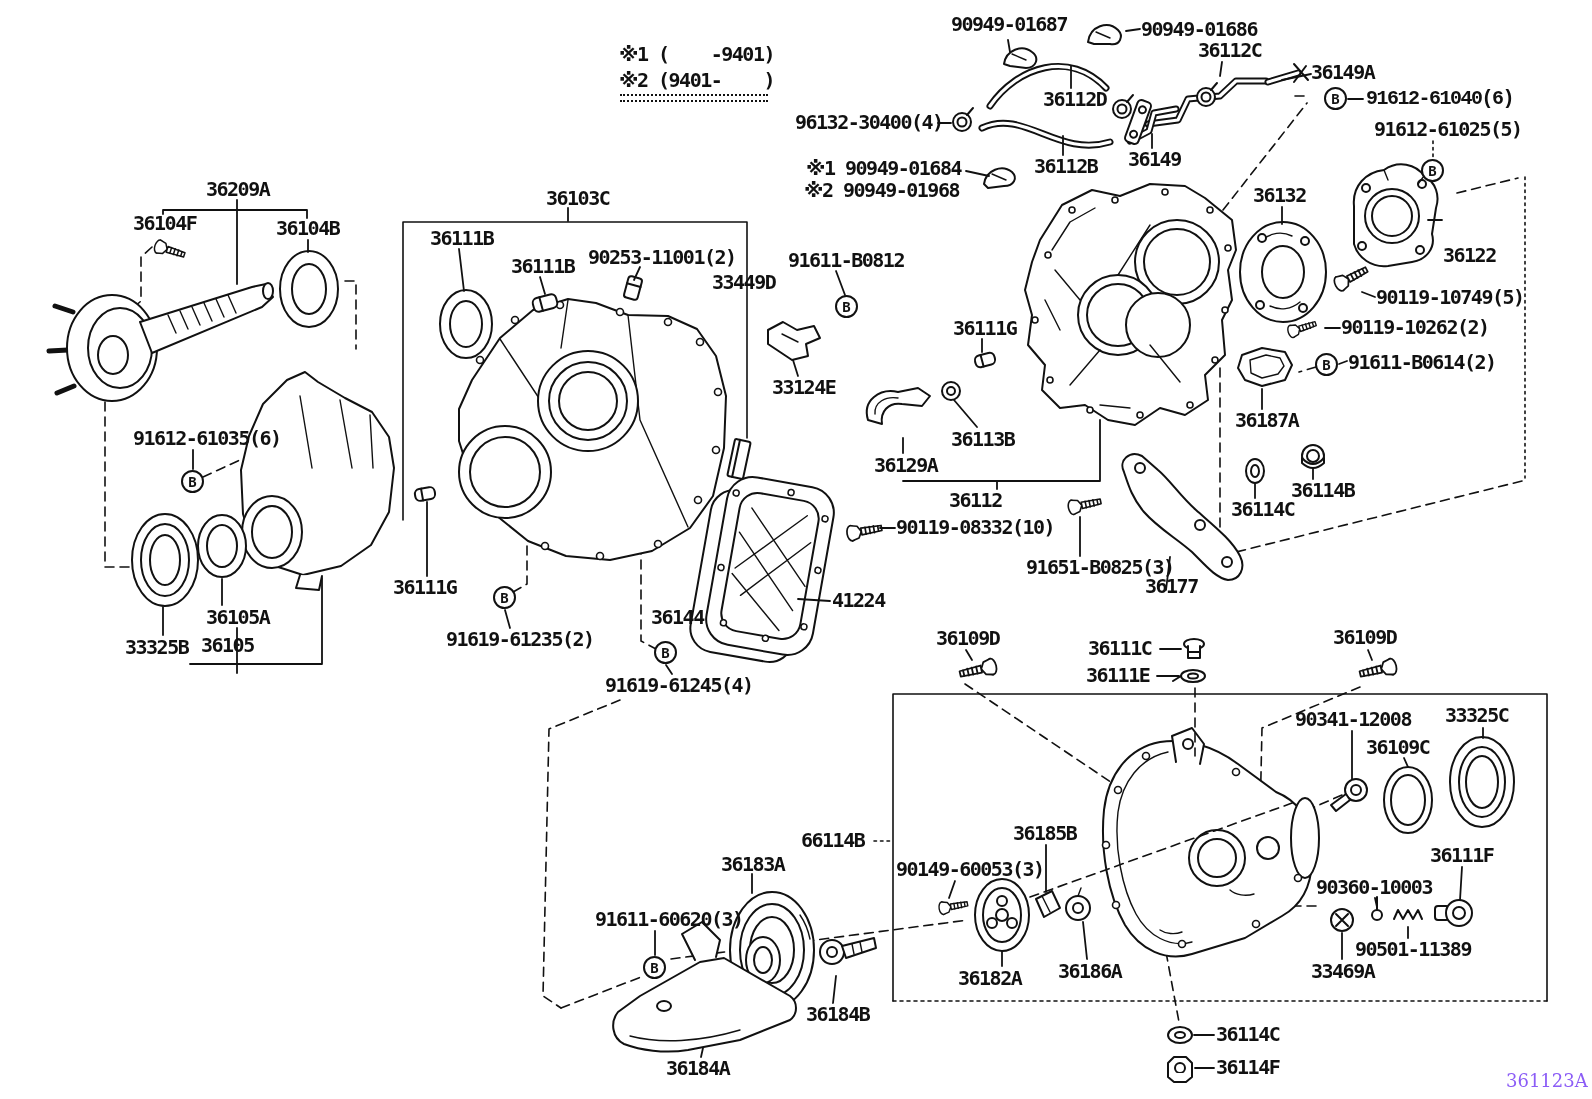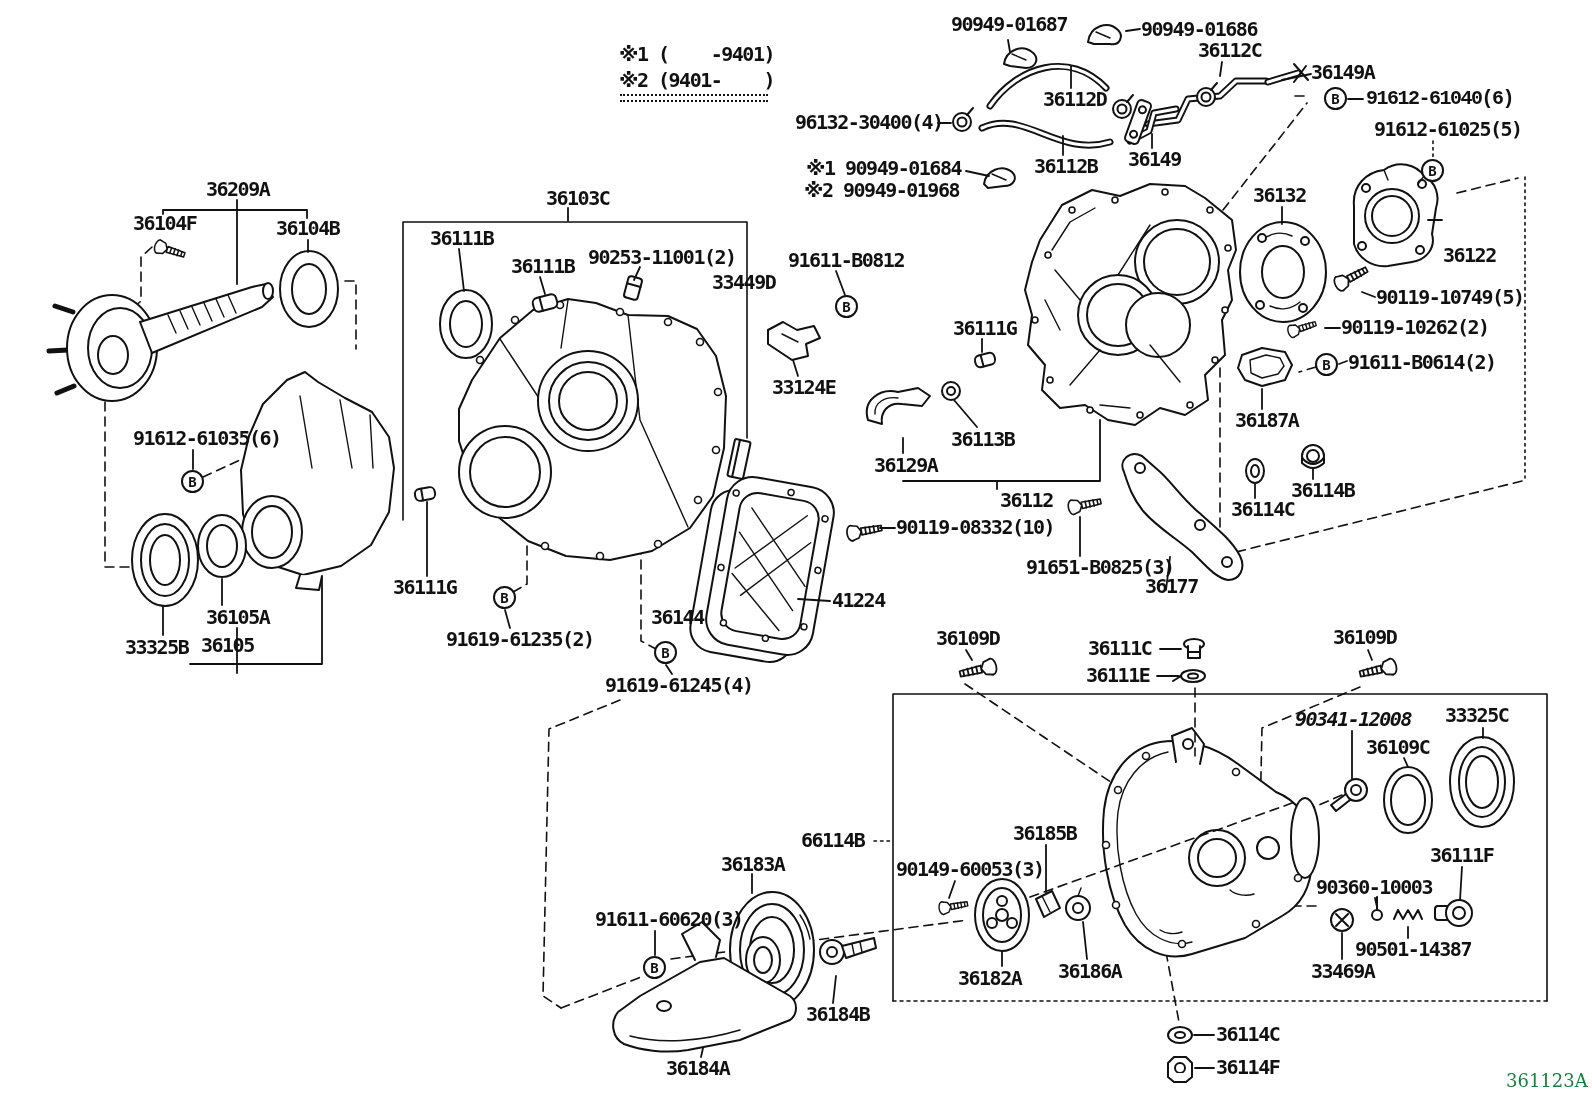--- a/index.html
+++ b/index.html
@@ -8,21 +8,21 @@
   #art{position:absolute;left:0;top:0;z-index:1;}
   #labels{position:absolute;left:0;top:0;width:100%;height:100%;z-index:3;}
   .part-label{position:absolute;font-weight:bold;font-size:20px;line-height:21px;
               letter-spacing:-1.5px;color:#111;white-space:pre;}
   .b-marker{position:absolute;box-sizing:border-box;width:23px;height:23px;background:#fff;
             border:2.5px solid #111;border-radius:50%;display:flex;align-items:center;
             justify-content:center;font-weight:bold;font-size:14px;color:#111;z-index:3;}
   .note-underline{position:absolute;left:620px;top:94px;width:148px;height:4px;
                   border-top:2px dotted #111;border-bottom:2px dotted #111;z-index:2;}
   .footer-code{position:absolute;left:1506px;top:1070px;font-family:"DejaVu Serif",serif;
-               font-size:18px;color:#15803d;z-index:3;}
+               font-size:18px;color:#8b5cf6;z-index:3;}
 </style>
 </head>
 <body>
 
 <div id="canvas">
 
 <svg id="art" width="1592" height="1099" viewBox="0 0 1592 1099" fill="none" stroke="#111" stroke-width="2" stroke-linecap="round" stroke-linejoin="round">
 
   <defs>
     <g id="sym-bolt" fill="#fff" stroke="#111" stroke-width="2">
@@ -508,46 +508,46 @@
       <div class="part-label" style="left: 201px; top: 635px;">36105</div>
       <div class="part-label" style="left: 393px; top: 577px;">36111G</div>
       <div class="part-label" style="left: 446px; top: 629px; text-align: right;">91619-61235(2)</div>
       <div class="part-label" style="left: 651px; top: 607px;">36144</div>
       <div class="part-label" style="left: 605px; top: 675px;">91619-61245(4)</div>
       <div class="part-label" style="left: 832px; top: 590px;">41224</div>
       <div class="part-label" style="left: 896px; top: 517px;">90119-08332(10)</div>
       <div class="part-label" style="left: 953px; top: 318px;">36111G</div>
       <div class="part-label" style="left: 951px; top: 429px;">36113B</div>
       <div class="part-label" style="left: 874px; top: 455px;">36129A</div>
-      <div class="part-label" style="left: 1000px; top: 490px;">36112</div>
+      <div class="part-label" style="left: 949px; top: 490px;">36112</div>
       <div class="part-label" style="left: 1026px; top: 557px;">91651-B0825(3)</div>
       <div class="part-label" style="left: 1145px; top: 576px;">36177</div>
       <div class="part-label" style="left: 1253px; top: 185px;">36132</div>
       <div class="part-label" style="left: 1443px; top: 209px; margin-top: 36px;">36122</div>
       <div class="part-label" style="left: 1376px; top: 287px;">90119-10749(5)</div>
       <div class="part-label" style="left: 1341px; top: 317px;">90119-10262(2)</div>
       <div class="part-label" style="left: 1348px; top: 352px;">91611-B0614(2)</div>
       <div class="part-label" style="left: 1235px; top: 410px;">36187A</div>
       <div class="part-label" style="left: 1291px; top: 480px;">36114B</div>
       <div class="part-label" style="left: 1231px; top: 499px;">36114C</div>
       <div class="part-label" style="left: 936px; top: 628px;">36109D</div>
       <div class="part-label" style="left: 1088px; top: 638px;">36111C</div>
       <div class="part-label" style="left: 1086px; top: 665px;">36111E</div>
       <div class="part-label" style="left: 1333px; top: 627px;">36109D</div>
-      <div class="part-label" style="left: 1295px; top: 709px; font-style: italic;">90341-12008</div>
+      <div class="part-label" style="left: 1295px; top: 709px;">90341-12008</div>
       <div class="part-label" style="left: 1445px; top: 705px;">33325C</div>
       <div class="part-label" style="left: 1366px; top: 737px;">36109C</div>
       <div class="part-label" style="left: 801px; top: 830px;">66114B</div>
       <div class="part-label" style="left: 1013px; top: 823px;">36185B</div>
       <div class="part-label" style="left: 896px; top: 859px;">90149-60053(3)</div>
       <div class="part-label" style="left: 721px; top: 854px;">36183A</div>
       <div class="part-label" style="left: 595px; top: 909px;">91611-60620(3)</div>
       <div class="part-label" style="left: 1430px; top: 845px;">36111F</div>
       <div class="part-label" style="left: 1316px; top: 877px;">90360-10003</div>
-      <div class="part-label" style="left: 1355px; top: 939px;">90501-14387</div>
+      <div class="part-label" style="left: 1355px; top: 939px;">90501-11389</div>
       <div class="part-label" style="left: 1311px; top: 961px;">33469A</div>
       <div class="part-label" style="left: 958px; top: 968px;">36182A</div>
       <div class="part-label" style="left: 1058px; top: 961px;">36186A</div>
       <div class="part-label" style="left: 806px; top: 1004px;">36184B</div>
       <div class="part-label" style="left: 666px; top: 1058px;">36184A</div>
       <div class="part-label" style="left: 1216px; top: 1024px;">36114C</div>
       <div class="part-label" style="left: 1216px; top: 1057px;">36114F</div>
       <div class="b-marker" style="left: 1324px; top: 87px;">B</div>
       <div class="b-marker" style="left: 1421px; top: 159px;">B</div>
       <div class="b-marker" style="left: 835px; top: 295px;">B</div>

